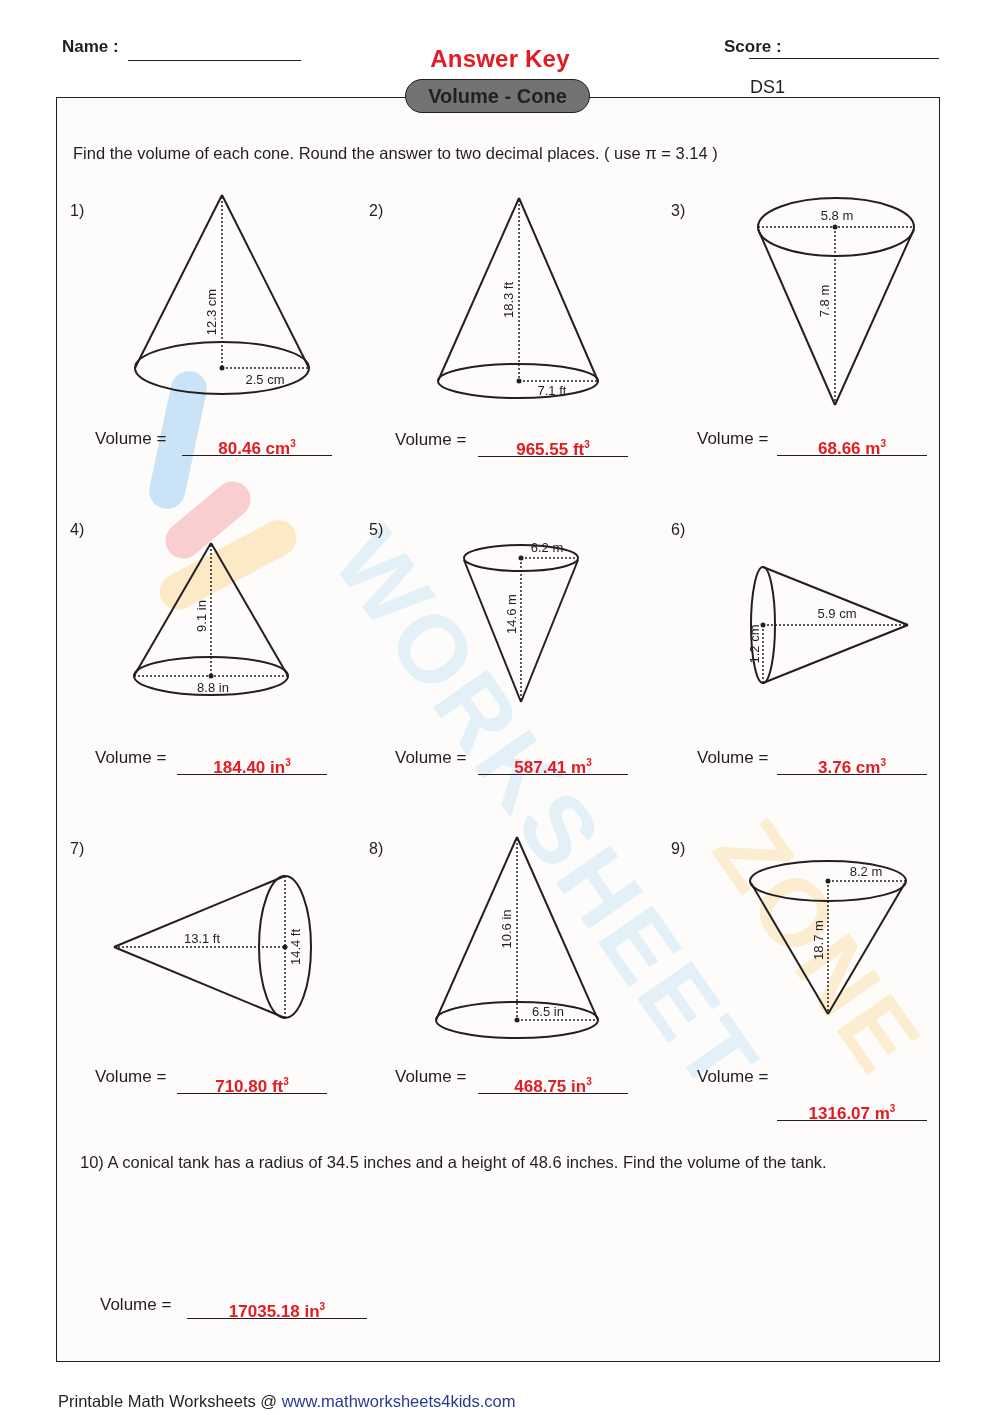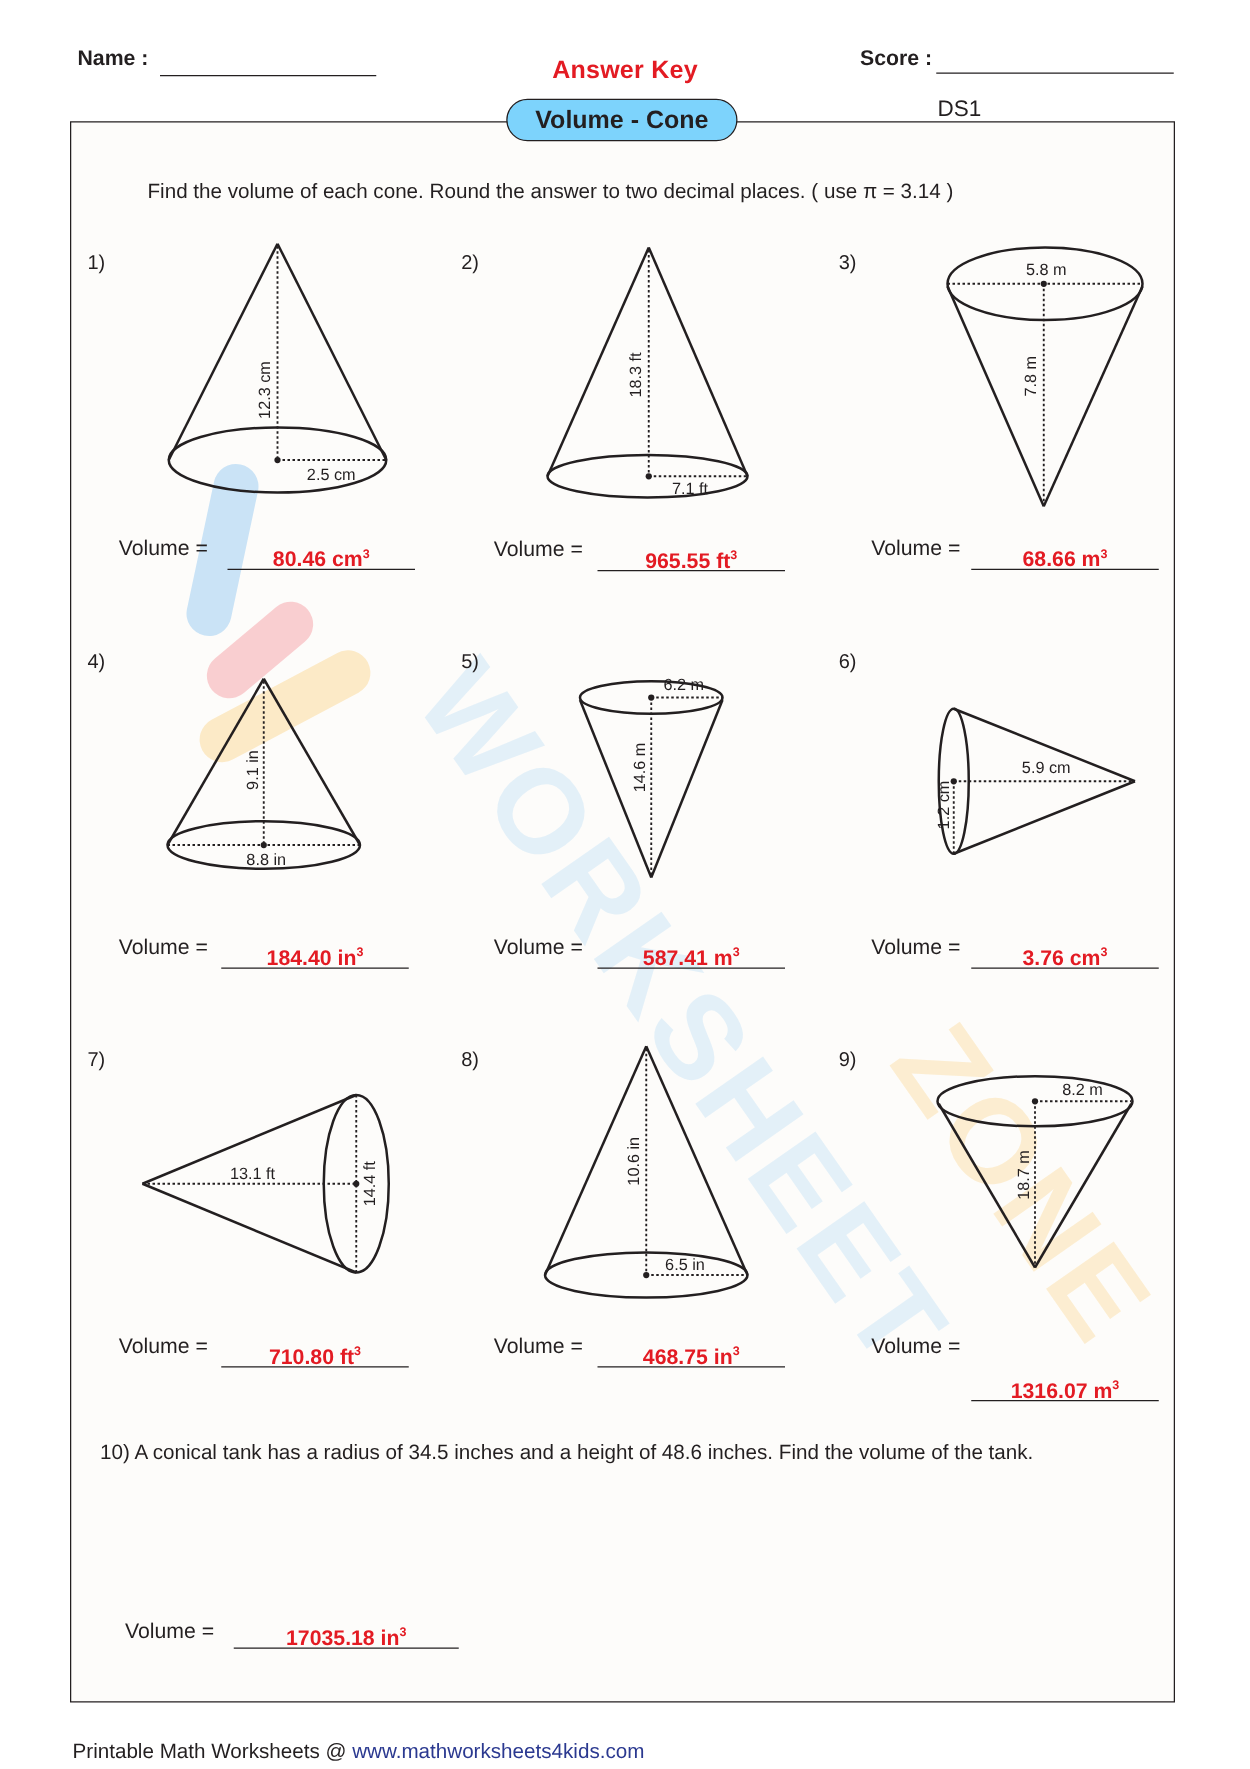--- a/index.html
+++ b/index.html
@@ -5,53 +5,53 @@
   html, body { margin: 0; padding: 0; }
   body {
     width: 1000px; height: 1415px; position: relative; overflow: hidden;
     background: #ffffff;
     font-family: "Liberation Sans", "DejaVu Sans", sans-serif;
     color: #231f20;
   }
   .abs { position: absolute; }
   .hdr-label { font-size: 17px; font-weight: bold; }
   .hdr-line { border-bottom: 1.3px solid #231f20; height: 0; }
-  .answer-key { color: #e31b23; font-weight: bold; font-size: 20px; left: 0; width: 1000px; text-align: center; top: 45px; letter-spacing: 0.2px; }
+  .answer-key { color: #e31b23; font-weight: bold; font-size: 24px; left: 0; width: 1000px; text-align: center; top: 45px; letter-spacing: 0.2px; }
   .title-pill {
     left: 405px; top: 79px; width: 185px; height: 34px;
-    border: 1.8px solid #231f20; border-radius: 18px; background: #7dd3fc;
+    border: 1.8px solid #231f20; border-radius: 18px; background: #737373;
     display: flex; align-items: center; justify-content: center;
     font-weight: bold; font-size: 20px; z-index: 3; box-sizing: border-box;
   }
   .ds { left: 750px; top: 77px; font-size: 18px; }
   .frame {
     left: 56px; top: 97px; width: 884px; height: 1265px;
     border: 1.8px solid #231f20; box-sizing: border-box;
     background: #fdfcfa;
   }
-  .instr { left: 73px; top: 144px; font-size: 16.5px; margin-left: 45px; }
+  .instr { left: 73px; top: 144px; font-size: 16.5px; }
   .qnum { font-size: 16px; }
   .vol-label { font-size: 17px; }
   .ans-line { border-bottom: 1.5px solid #231f20; height: 26px; width: 150px; text-align: center; }
   .ans-text { color: #e31b23; font-weight: bold; font-size: 17px; line-height: 30px; }
   .ans-text sup { font-size: 10px; vertical-align: 7px; }
   .q10 { left: 80px; top: 1153px; font-size: 16.5px; }
   .footer { left: 58px; top: 1380px; font-size: 16.5px; margin-top: 12px; }
   .footer .url { color: #2b3990; }
   svg.fig { position: absolute; overflow: visible; }
   svg text { font-family: "Liberation Sans", "DejaVu Sans", sans-serif; font-size: 13px; fill: #231f20; }
   .watermark { z-index: 0; pointer-events: none; }
   .content { z-index: 2; }
 </style>
 </head>
 <body>
 
 <span class="abs hdr-label" style="left:62px;top:37px;">Name :</span>
 <div class="abs hdr-line" style="left:128px;top:60px;width:173px;"></div>
-<span class="abs hdr-label" style="left:688px;top:37px;">Score :</span>
+<span class="abs hdr-label" style="left:724px;top:37px;">Score :</span>
 <div class="abs hdr-line" style="left:749px;top:58px;width:190px;"></div>
 <div class="abs answer-key">Answer Key</div>
 <span class="abs ds">DS1</span>
 
 <div class="abs frame"></div>
 <div class="abs title-pill">Volume - Cone</div>
 
 <svg class="abs watermark" style="left:0;top:0;" width="1000" height="1415">
   <g opacity="0.35">
     <rect x="160" y="370" width="36" height="140" rx="18" fill="#6db6ef" transform="rotate(12 178 440)"></rect>

